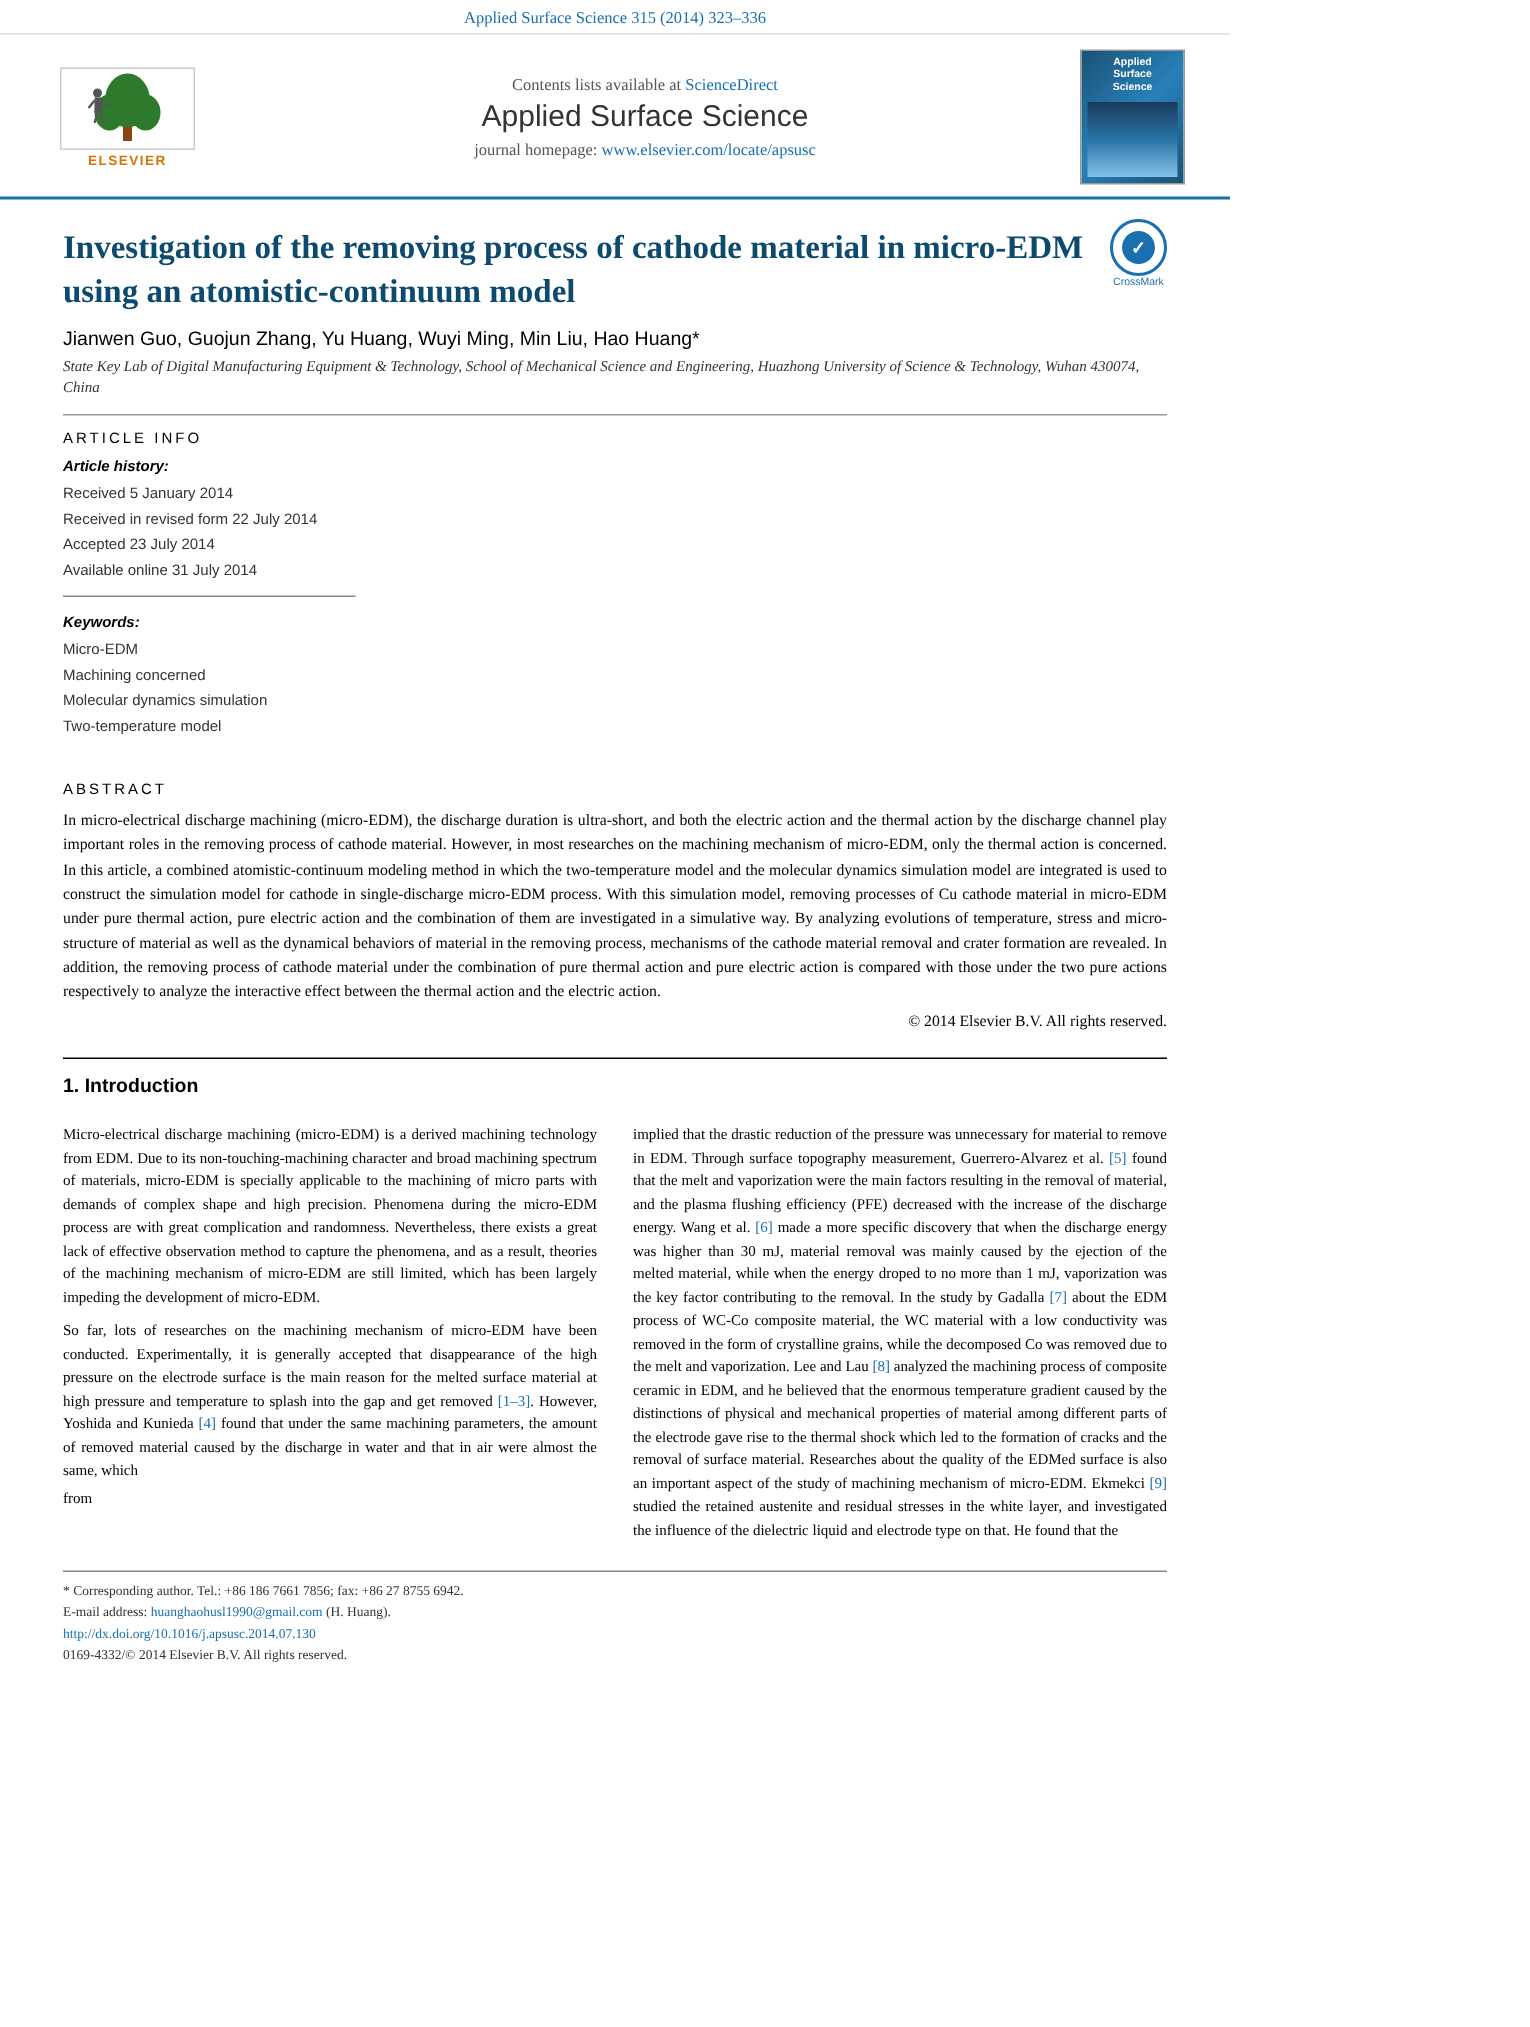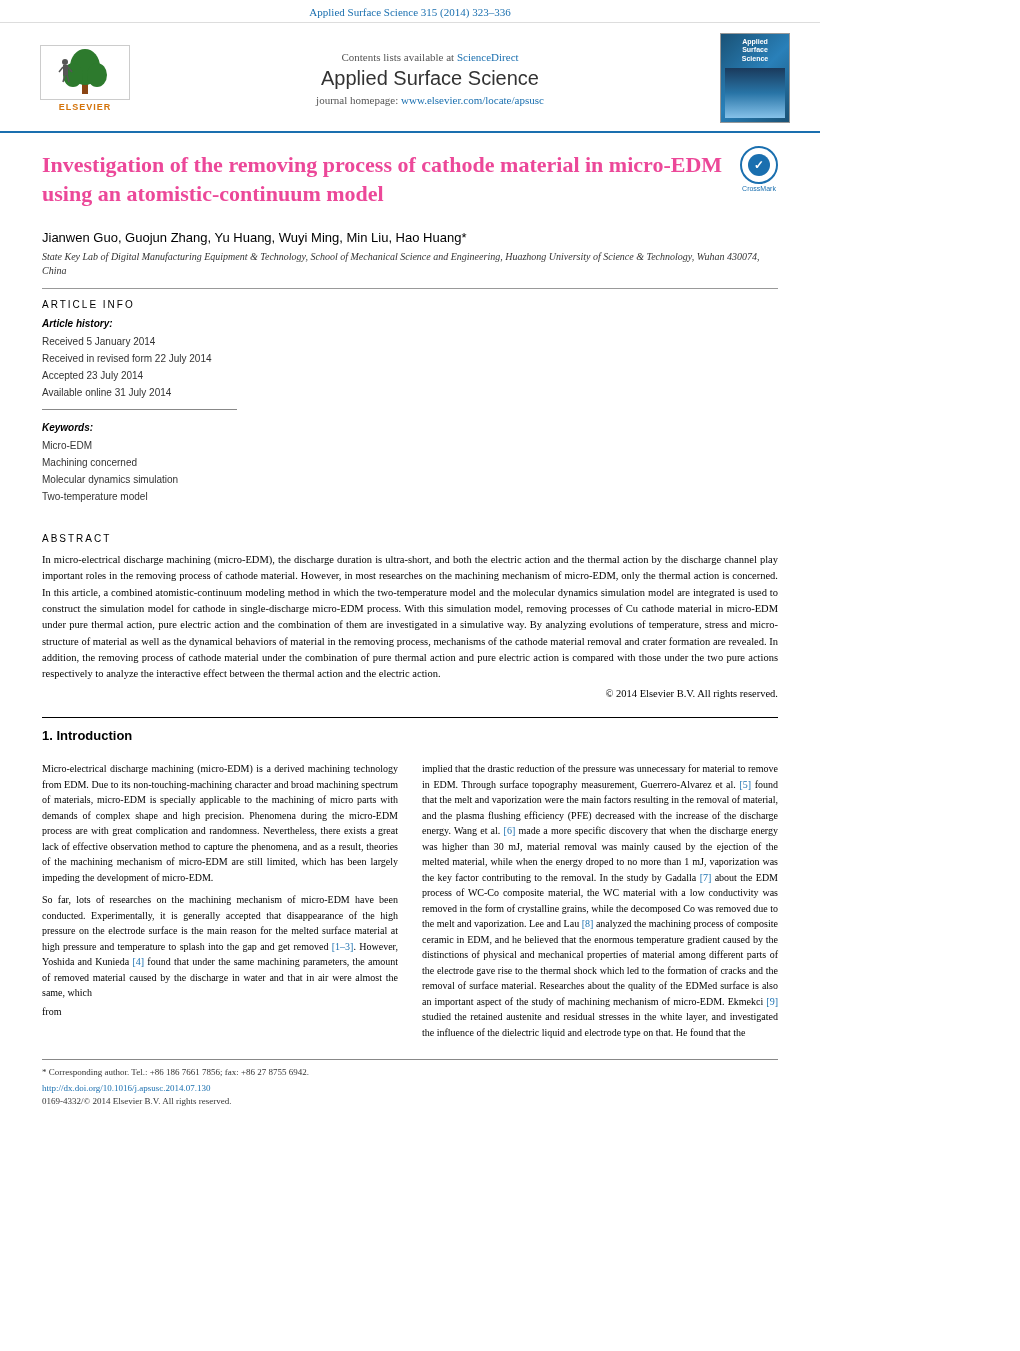--- a/index.html
+++ b/index.html
@@ -107,23 +107,23 @@
       background: linear-gradient(180deg, #1a3a5c 0%, #2874a6 50%, #85c1e9 100%);
       margin-top: 2px;
     }
     
     .article-area {
       padding: 18px 42px 20px 42px;
     }
     .article-title {
       font-size: 22px;
       font-weight: bold;
-      color: #ec4899;
+      color: #0c4a6e;
       line-height: 1.3;
-      margin-bottom: 22px;
+      margin-bottom: 10px;
       max-width: 700px;
     }
     .crossmark {
       float: right;
       width: 40px;
       height: 40px;
       margin-top: -5px;
     }
     .crossmark-circle {
       width: 38px;
@@ -385,18 +385,23 @@
             implied that the drastic reduction of the pressure was unnecessary for material to remove in EDM. Through surface topography measurement, Guerrero-Alvarez et al. <span class="inline-ref">[5]</span> found that the melt and vaporization were the main factors resulting in the removal of material, and the plasma flushing efficiency (PFE) decreased with the increase of the discharge energy. Wang et al. <span class="inline-ref">[6]</span> made a more specific discovery that when the discharge energy was higher than 30 mJ, material removal was mainly caused by the ejection of the melted material, while when the energy droped to no more than 1 mJ, vaporization was the key factor contributing to the removal. In the study by Gadalla <span class="inline-ref">[7]</span> about the EDM process of WC-Co composite material, the WC material with a low conductivity was removed in the form of crystalline grains, while the decomposed Co was removed due to the melt and vaporization. Lee and Lau <span class="inline-ref">[8]</span> analyzed the machining process of composite ceramic in EDM, and he believed that the enormous temperature gradient caused by the distinctions of physical and mechanical properties of material among different parts of the electrode gave rise to the thermal shock which led to the formation of cracks and the removal of surface material. Researches about the quality of the EDMed surface is also an important aspect of the study of machining mechanism of micro-EDM. Ekmekci <span class="inline-ref">[9]</span> studied the retained austenite and residual stresses in the white layer, and investigated the influence of the dielectric liquid and electrode type on that. He found that the
           </p>
         </div>
       </div>
     </div>
 
     <div class="footnote-area">
       <div>
         <span>* Corresponding author. Tel.: +86 186 7661 7856; fax: +86 27 8755 6942.</span>
       </div>
+      <div>
+        <span>E-mail address:</span>
+        <span style="color:#1a6faf;">huanghaohusl1990@gmail.com</span>
+        <span>(H. Huang).</span>
+      </div>
       <div class="doi-line">http://dx.doi.org/10.1016/j.apsusc.2014.07.130</div>
       <div style="font-size:9px; color:#333;">0169-4332/© 2014 Elsevier B.V. All rights reserved.</div>
     </div>
 
   </div>
 </div>
 
 </body></html>

